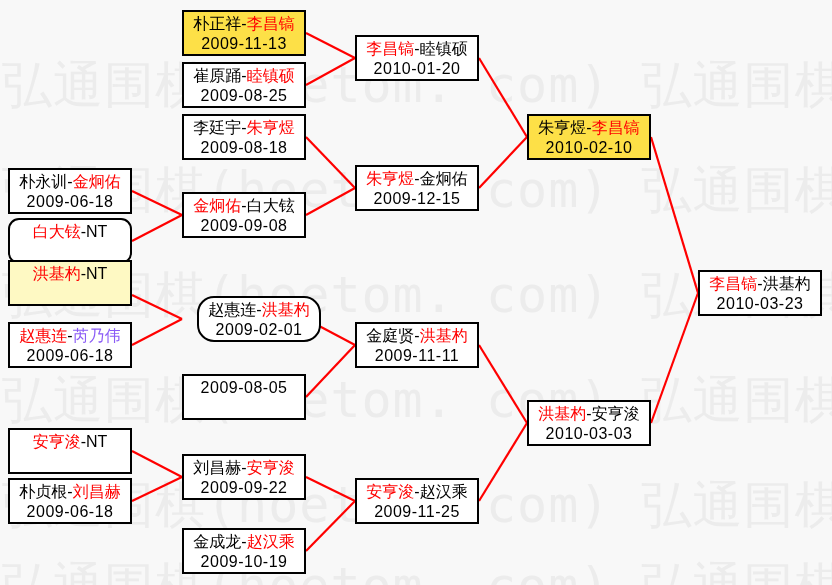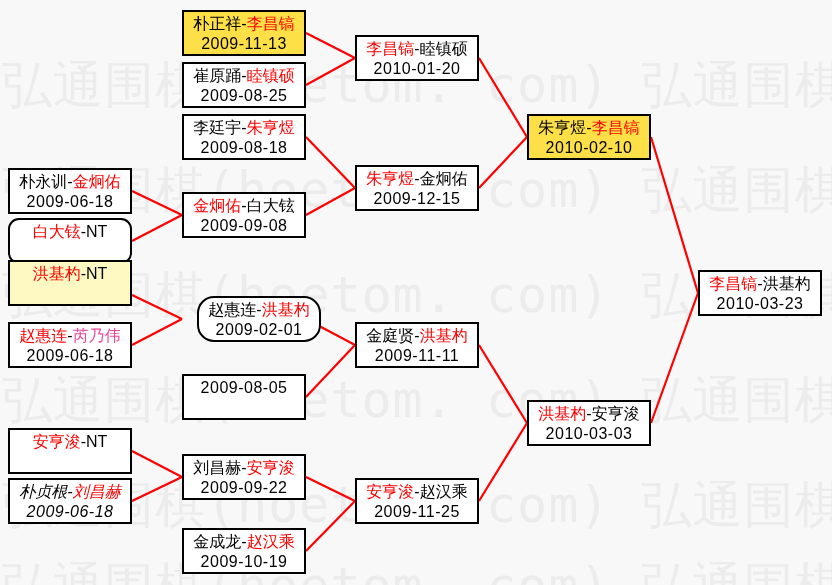--- a/index.html
+++ b/index.html
@@ -90,35 +90,35 @@
       </div>
       <div class="match" style="left: 182px; top: 192px; border-color: rgb(0, 0, 0); background: rgb(255, 255, 255);">
         <div class="names"><span style="color: rgb(255, 0, 0);">金炯佑</span><span style="color: rgb(0, 0, 0);">-</span><span style="color: rgb(0, 0, 0);">白大铉</span></div>
         <div class="date">2009-09-08</div>
       </div>
       <div class="match" style="left: 8px; top: 260px; border-color: rgb(0, 0, 0); background: #fef9c3;">
         <div class="names"><span style="color: rgb(255, 0, 0);">洪基杓</span><span style="color: rgb(0, 0, 0);">-</span><span style="color: rgb(0, 0, 0);">NT</span></div>
         <div class="date"></div>
       </div>
       <div class="match" style="left: 8px; top: 322px; border-color: rgb(0, 0, 0); background: rgb(255, 255, 255);">
-        <div class="names"><span style="color: rgb(255, 0, 0);">赵惠连</span><span style="color: rgb(0, 0, 0);">-</span><span style="color: #ec4899;">芮乃伟</span></div>
+        <div class="names"><span style="color: rgb(255, 0, 0);">赵惠连</span><span style="color: rgb(0, 0, 0);">-</span><span style="color: #8b5cf6;">芮乃伟</span></div>
         <div class="date">2009-06-18</div>
       </div>
       <div class="match" style="left: 197px; top: 296px; border-color: rgb(0, 0, 0); background: rgb(255, 255, 255); border-radius: 17px;">
         <div class="names"><span style="color: rgb(0, 0, 0);">赵惠连</span><span style="color: rgb(0, 0, 0);">-</span><span style="color: rgb(255, 0, 0);">洪基杓</span></div>
         <div class="date">2009-02-01</div>
       </div>
       <div class="match" style="left: 182px; top: 374px; border-color: rgb(0, 0, 0); background: rgb(255, 255, 255);">
         <div class="date">2009-08-05</div>
       </div>
       <div class="match" style="left: 8px; top: 428px; border-color: rgb(0, 0, 0); background: rgb(255, 255, 255);">
         <div class="names"><span style="color: rgb(255, 0, 0);">安亨浚</span><span style="color: rgb(0, 0, 0);">-</span><span style="color: rgb(0, 0, 0);">NT</span></div>
         <div class="date"></div>
       </div>
-      <div class="match" style="left: 8px; top: 478px; border-color: rgb(0, 0, 0); background: rgb(255, 255, 255); font-style: italic;">
+      <div class="match" style="left: 8px; top: 478px; border-color: rgb(0, 0, 0); background: rgb(255, 255, 255);">
         <div class="names"><span style="color: rgb(0, 0, 0);">朴贞根</span><span style="color: rgb(0, 0, 0);">-</span><span style="color: rgb(255, 0, 0);">刘昌赫</span></div>
         <div class="date">2009-06-18</div>
       </div>
       <div class="match" style="left: 182px; top: 454px; border-color: rgb(0, 0, 0); background: rgb(255, 255, 255);">
         <div class="names"><span style="color: rgb(0, 0, 0);">刘昌赫</span><span style="color: rgb(0, 0, 0);">-</span><span style="color: rgb(255, 0, 0);">安亨浚</span></div>
         <div class="date">2009-09-22</div>
       </div>
       <div class="match" style="left: 182px; top: 528px; border-color: rgb(0, 0, 0); background: rgb(255, 255, 255);">
         <div class="names"><span style="color: rgb(0, 0, 0);">金成龙</span><span style="color: rgb(0, 0, 0);">-</span><span style="color: rgb(255, 0, 0);">赵汉乘</span></div>
         <div class="date">2009-10-19</div>

